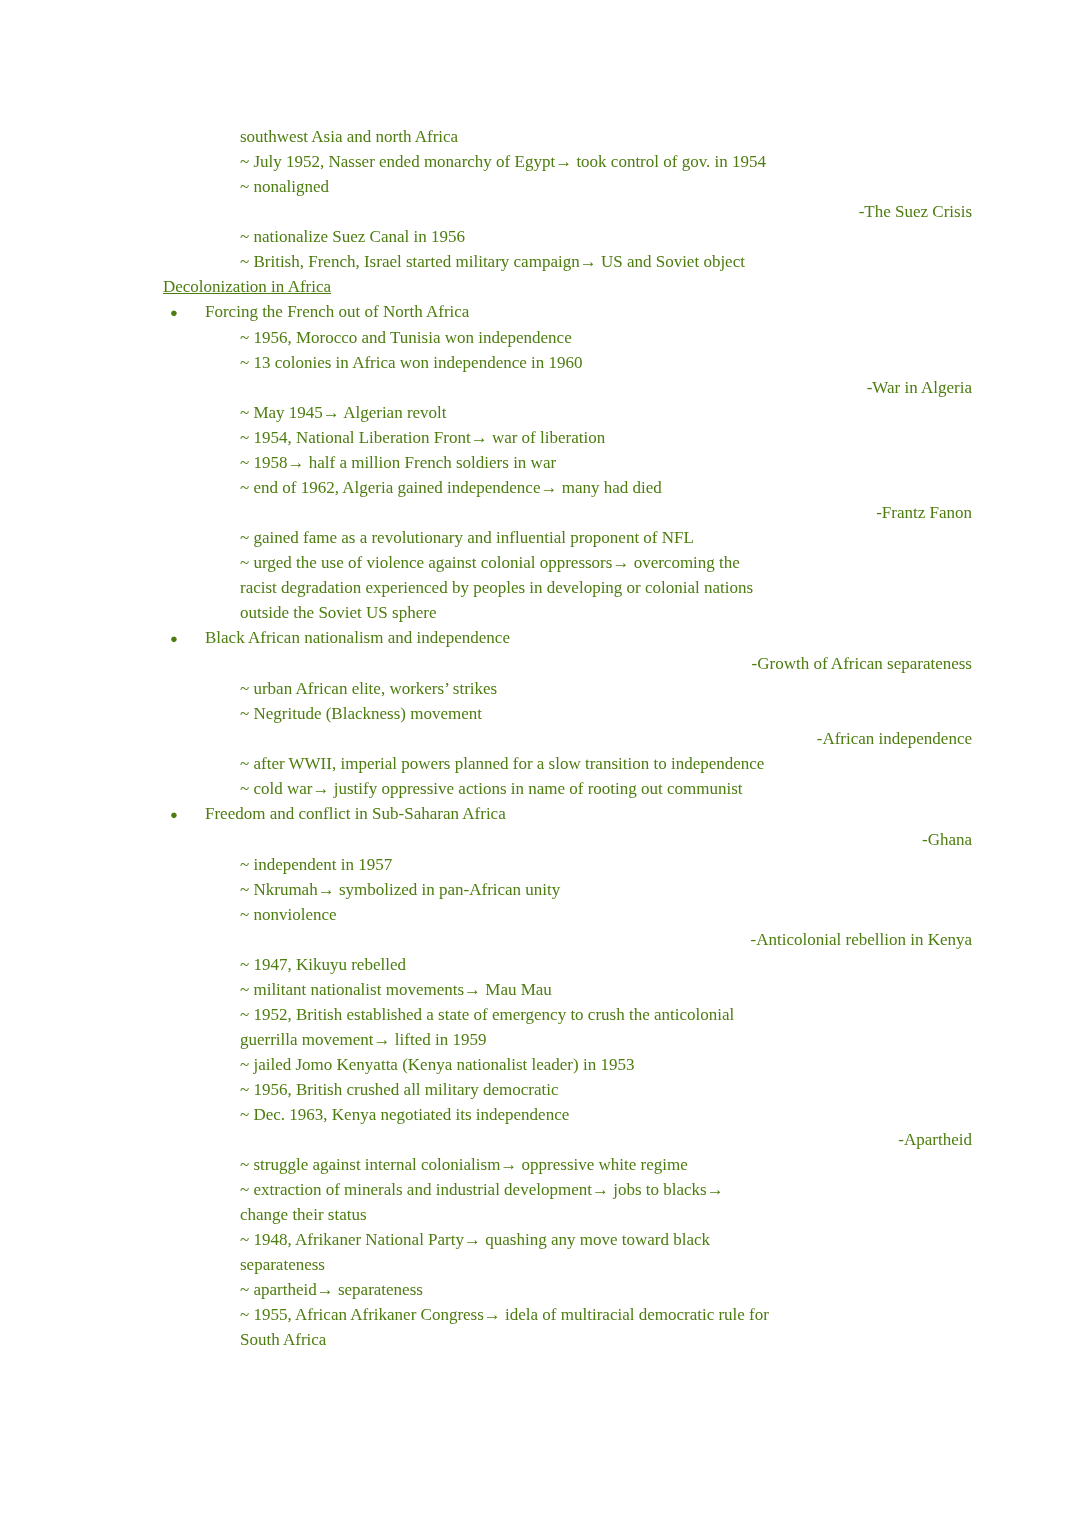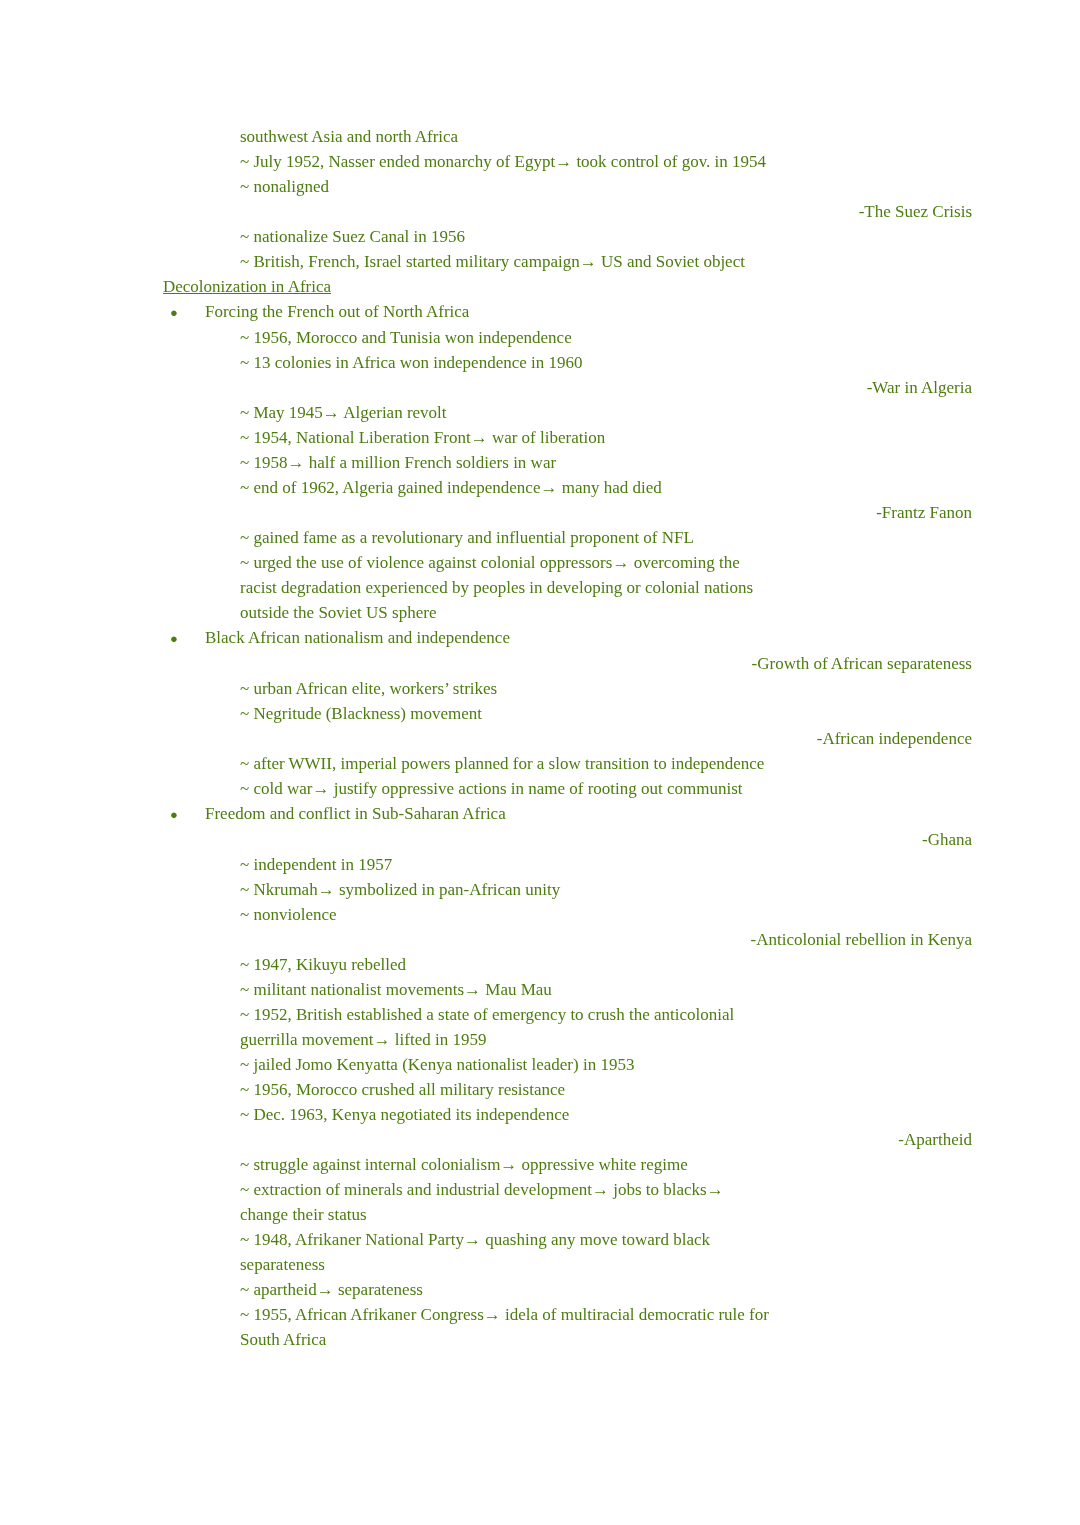--- a/index.html
+++ b/index.html
@@ -84,21 +84,21 @@
       <div class="line dash" data-name="doc-line-dash"><span class="marker" data-name="dash-marker">-</span><span data-name="doc-line-text">Ghana</span></div>
       <div class="line sub" data-name="doc-line-sub"><span data-name="doc-line-text">~ independent in 1957</span></div>
       <div class="line sub" data-name="doc-line-sub"><span data-name="doc-line-text">~ Nkrumah→ symbolized in pan-African unity</span></div>
       <div class="line sub" data-name="doc-line-sub"><span data-name="doc-line-text">~ nonviolence</span></div>
       <div class="line dash" data-name="doc-line-dash"><span class="marker" data-name="dash-marker">-</span><span data-name="doc-line-text">Anticolonial rebellion in Kenya</span></div>
       <div class="line sub" data-name="doc-line-sub"><span data-name="doc-line-text">~ 1947, Kikuyu rebelled</span></div>
       <div class="line sub" data-name="doc-line-sub"><span data-name="doc-line-text">~ militant nationalist movements→ Mau Mau</span></div>
       <div class="line sub" data-name="doc-line-sub"><span data-name="doc-line-text">~ 1952, British established a state of emergency to crush the anticolonial</span></div>
       <div class="line sub" data-name="doc-line-sub"><span data-name="doc-line-text">guerrilla movement→ lifted in 1959</span></div>
       <div class="line sub" data-name="doc-line-sub"><span data-name="doc-line-text">~ jailed Jomo Kenyatta (Kenya nationalist leader) in 1953</span></div>
-      <div class="line sub" data-name="doc-line-sub"><span data-name="doc-line-text">~ 1956, Morocco crushed all military resistance</span></div>
+      <div class="line sub" data-name="doc-line-sub"><span data-name="doc-line-text">~ 1956, British crushed all military democratic</span></div>
       <div class="line sub" data-name="doc-line-sub"><span data-name="doc-line-text">~ Dec. 1963, Kenya negotiated its independence</span></div>
       <div class="line dash" data-name="doc-line-dash"><span class="marker" data-name="dash-marker">-</span><span data-name="doc-line-text">Apartheid</span></div>
       <div class="line sub" data-name="doc-line-sub"><span data-name="doc-line-text">~ struggle against internal colonialism→ oppressive white regime</span></div>
       <div class="line sub" data-name="doc-line-sub"><span data-name="doc-line-text">~ extraction of minerals and industrial development→ jobs to blacks→</span></div>
       <div class="line sub" data-name="doc-line-sub"><span data-name="doc-line-text">change their status</span></div>
       <div class="line sub" data-name="doc-line-sub"><span data-name="doc-line-text">~ 1948, Afrikaner National Party→ quashing any move toward black</span></div>
       <div class="line sub" data-name="doc-line-sub"><span data-name="doc-line-text">separateness</span></div>
       <div class="line sub" data-name="doc-line-sub"><span data-name="doc-line-text">~ apartheid→ separateness</span></div>
       <div class="line sub" data-name="doc-line-sub"><span data-name="doc-line-text">~ 1955, African Afrikaner Congress→ idela of multiracial democratic rule for</span></div>
       <div class="line sub" data-name="doc-line-sub"><span data-name="doc-line-text">South Africa</span></div>

